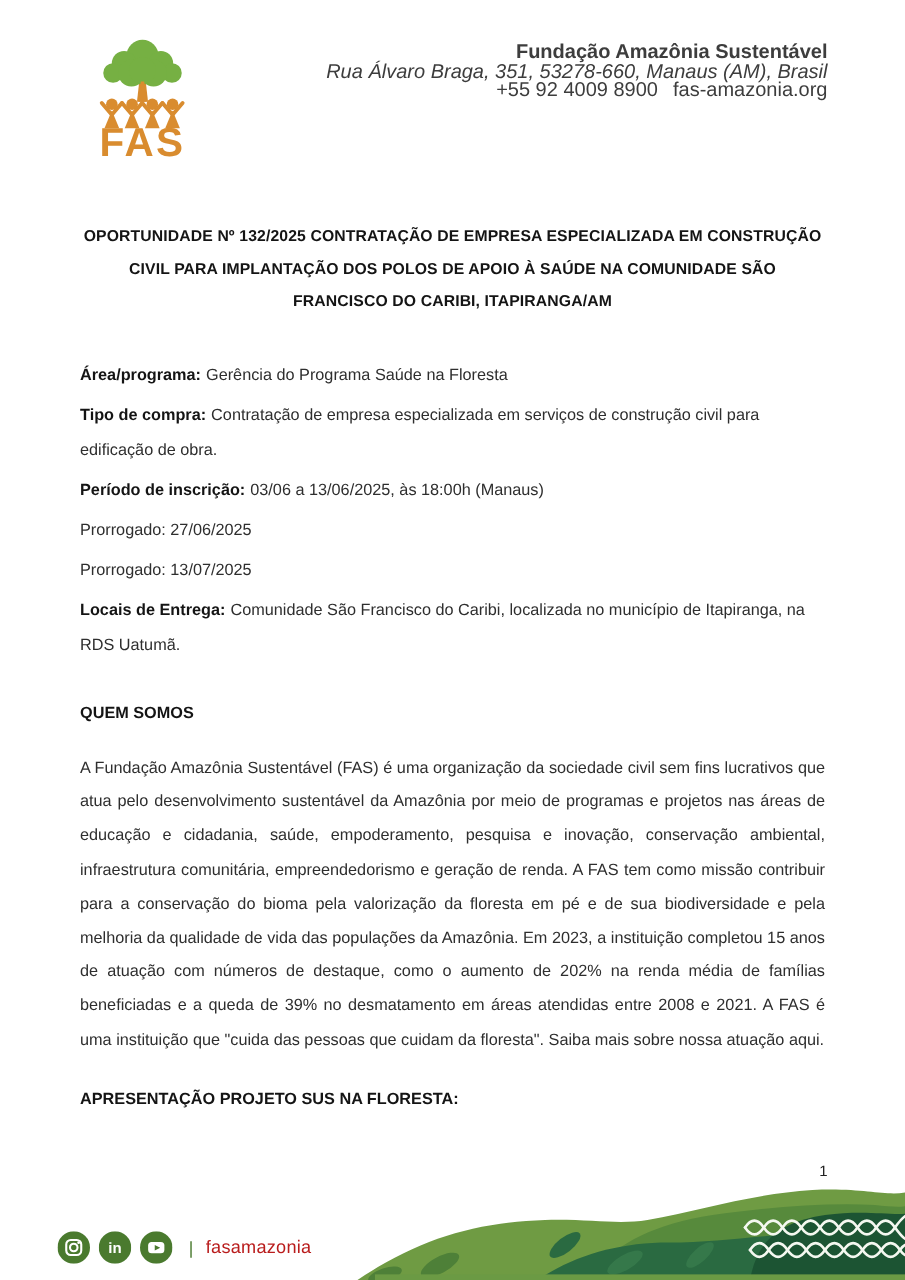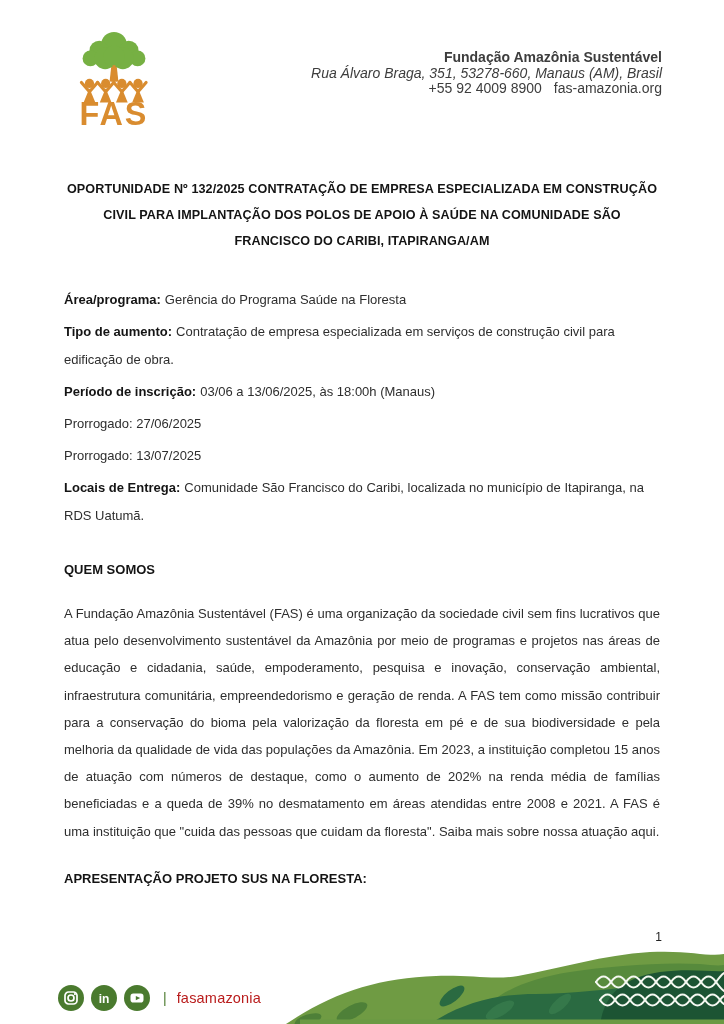--- a/index.html
+++ b/index.html
@@ -5,40 +5,40 @@
   html,body{margin:0;padding:0;background:#e9e9e9;}
   .page{
     position:relative;width:724px;height:1024px;margin:0 auto;
     background:#ffffff;overflow:hidden;
     font-family:"Liberation Sans","DejaVu Sans",sans-serif;
     color:#2b2b2b;
   }
   
   .header{display:flex;justify-content:space-between;align-items:flex-start;padding:26px 62px 0 64px;}
   .logo-svg{width:100px;height:104px;display:block;}
-  .contact{text-align:right;margin-top:24px;font-size:14px;line-height:15.6px;color:#3d3d3d;}
+  .contact{text-align:right;margin-top:8px;font-size:16px;line-height:15.6px;color:#3d3d3d;}
   .contact .org{font-weight:bold;font-style:normal;display:block;}
   .contact .addr{font-style:italic;display:block;}
   .contact .phone-line{display:block;}
   .contact .site{margin-left:12px;}
   
   .doc-title{margin:46px 64px 0 64px;text-align:center;font-weight:bold;
     font-size:12.6px;line-height:26px;color:#141414;letter-spacing:.1px;}
   
   .content{padding:0 64px;}
   .details{margin-top:32px;}
   .details p{margin:0 0 4px 0;font-size:13px;line-height:28px;color:#2e2e2e;}
   .details .lbl{font-weight:bold;margin-right:4px;color:#141414;}
   .section-heading{font-weight:bold;font-size:13px;line-height:28px;color:#141414;margin:26px 0 16px 0;}
   .body-para{font-size:13px;line-height:27.2px;text-align:justify;margin:0;color:#2e2e2e;}
   .section-heading.second{margin-top:20px;margin-bottom:0;}
   
   .page-number{position:absolute;top:930px;right:62px;font-size:12px;color:#222;}
   .footer-art{position:absolute;left:0;bottom:0;width:724px;height:78px;display:block;}
-  .social{position:absolute;left:58px;bottom:13px;display:flex;align-items:center;gap:7px;z-index:2;}
+  .social{position:absolute;left:46px;bottom:13px;display:flex;align-items:center;gap:7px;z-index:2;}
   .social svg.icon{width:26px;height:26px;display:block;cursor:pointer;}
   .divider{color:#4a7a2e;font-size:14px;margin:0 3px 0 6px;}
   .handle{color:#b91c1c;font-size:14.5px;letter-spacing:.2px;}
 </style>
 </head>
 <body>
 
 <div class="page">
 
   <div class="header">
@@ -87,21 +87,21 @@
       <span class="addr">Rua Álvaro Braga, 351, 53278-660, Manaus (AM), Brasil</span>
       <span class="phone-line"><span>+55 92 4009 8900</span><span class="site">fas-amazonia.org</span></span>
     </div>
   </div>
 
   <div class="doc-title">OPORTUNIDADE Nº 132/2025 CONTRATAÇÃO DE EMPRESA ESPECIALIZADA EM CONSTRUÇÃO CIVIL PARA IMPLANTAÇÃO DOS POLOS DE APOIO À SAÚDE NA COMUNIDADE SÃO FRANCISCO DO CARIBI, ITAPIRANGA/AM</div>
 
   <div class="content">
     <div class="details">
       <p><span class="lbl">Área/programa:</span><span>Gerência do Programa Saúde na Floresta</span></p>
-      <p><span class="lbl">Tipo de aumento:</span><span>Contratação de empresa especializada em serviços de construção civil para edificação de obra.</span></p>
+      <p><span class="lbl">Tipo de compra:</span><span>Contratação de empresa especializada em serviços de construção civil para edificação de obra.</span></p>
       <p><span class="lbl">Período de inscrição:</span><span>03/06 a 13/06/2025, às 18:00h (Manaus)</span></p>
       <p><span>Prorrogado: 27/06/2025</span></p>
       <p><span>Prorrogado: 13/07/2025</span></p>
       <p><span class="lbl">Locais de Entrega:</span><span>Comunidade São Francisco do Caribi, localizada no município de Itapiranga, na RDS Uatumã.</span></p>
     </div>
 
     <div class="section-heading">QUEM SOMOS</div>
     <p class="body-para">A Fundação Amazônia Sustentável (FAS) é uma organização da sociedade civil sem fins lucrativos que atua pelo desenvolvimento sustentável da Amazônia por meio de programas e projetos nas áreas de educação e cidadania, saúde, empoderamento, pesquisa e inovação, conservação ambiental, infraestrutura comunitária, empreendedorismo e geração de renda. A FAS tem como missão contribuir para a conservação do bioma pela valorização da floresta em pé e de sua biodiversidade e pela melhoria da qualidade de vida das populações da Amazônia. Em 2023, a instituição completou 15 anos de atuação com números de destaque, como o aumento de 202% na renda média de famílias beneficiadas e a queda de 39% no desmatamento em áreas atendidas entre 2008 e 2021. A FAS é uma instituição que "cuida das pessoas que cuidam da floresta". Saiba mais sobre nossa atuação aqui.</p>
 
     <div class="section-heading second">APRESENTAÇÃO PROJETO SUS NA FLORESTA:</div>

